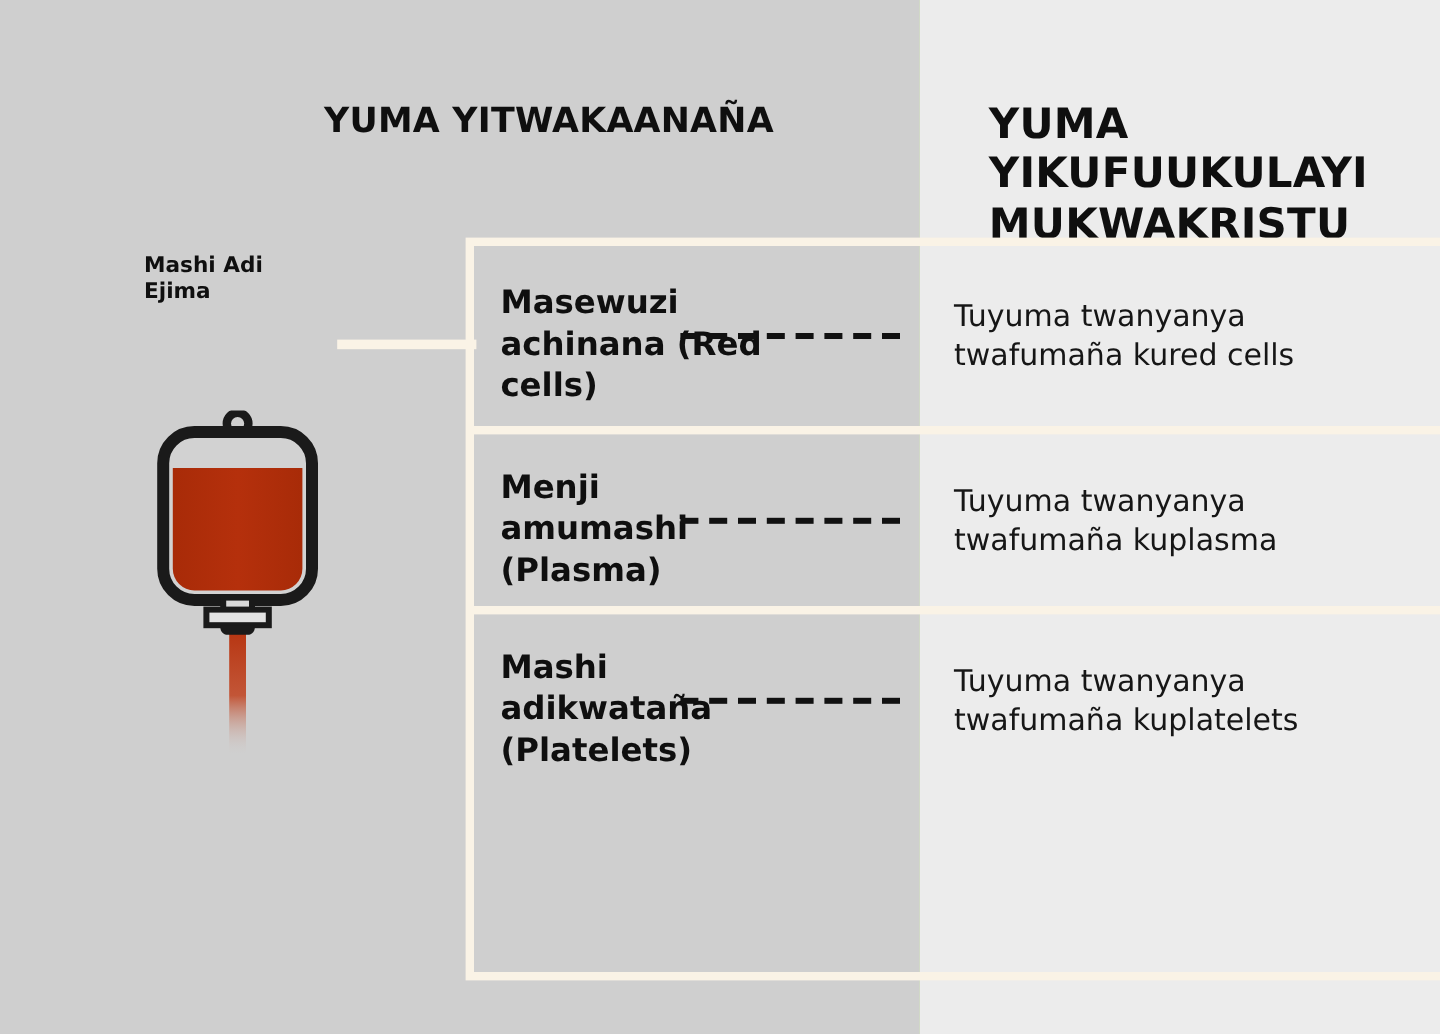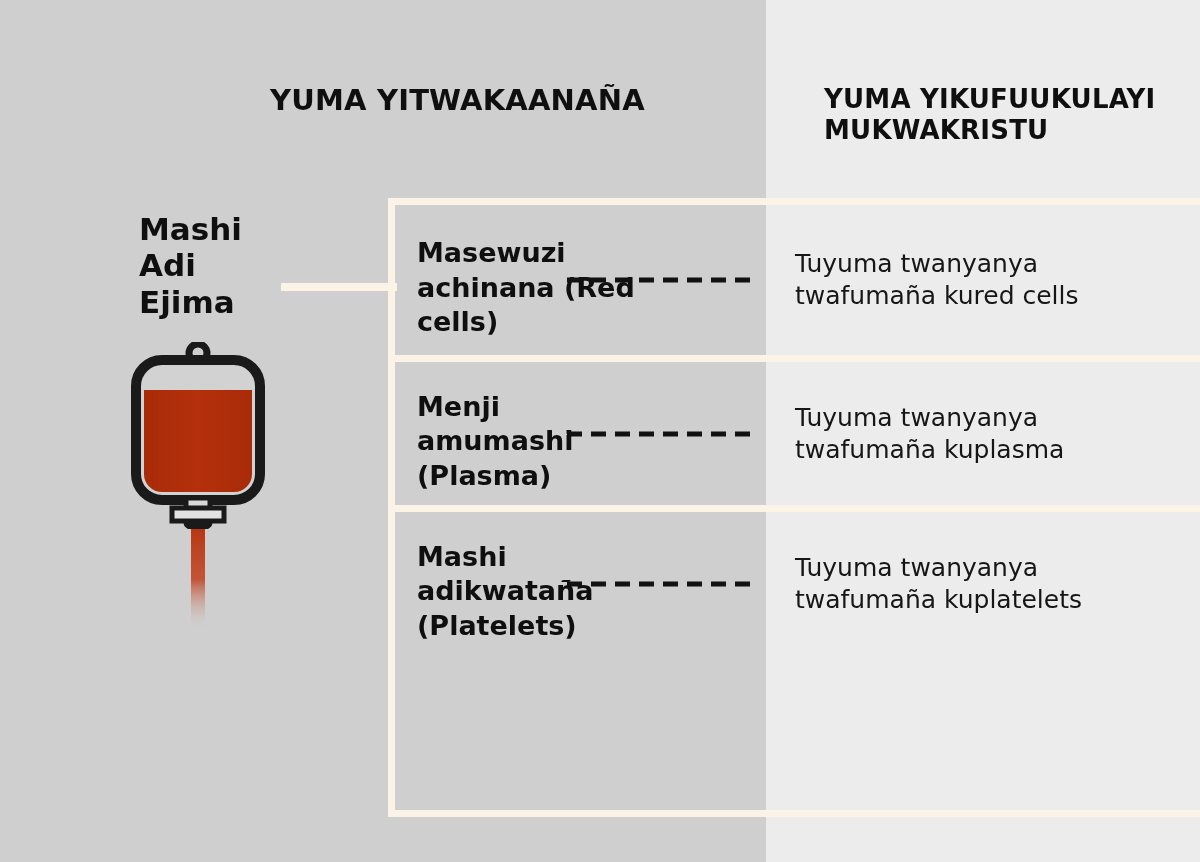--- a/index.html
+++ b/index.html
@@ -45,34 +45,34 @@
     font-weight: bold;
     letter-spacing: 0.2px;
     color: #0f0f0f;
     line-height: 1.12;
   }
   .header-right {
     position: absolute;
     left: 824px;
     top: 84px;
     width: 360px;
-    font-size: 26px;
+    font-size: 35px;
     font-weight: bold;
     letter-spacing: 0.2px;
     color: #0f0f0f;
     line-height: 1.18;
   }
 
   
   .source-label {
     position: absolute;
-    left: 139px;
+    left: 120px;
     top: 211px;
     width: 160px;
-    font-size: 31px;
+    font-size: 18px;
     font-weight: bold;
     line-height: 1.17;
     color: #0f0f0f;
   }
 
   
   .connector {
     position: absolute;
     left: 281px;
     top: 283px;

